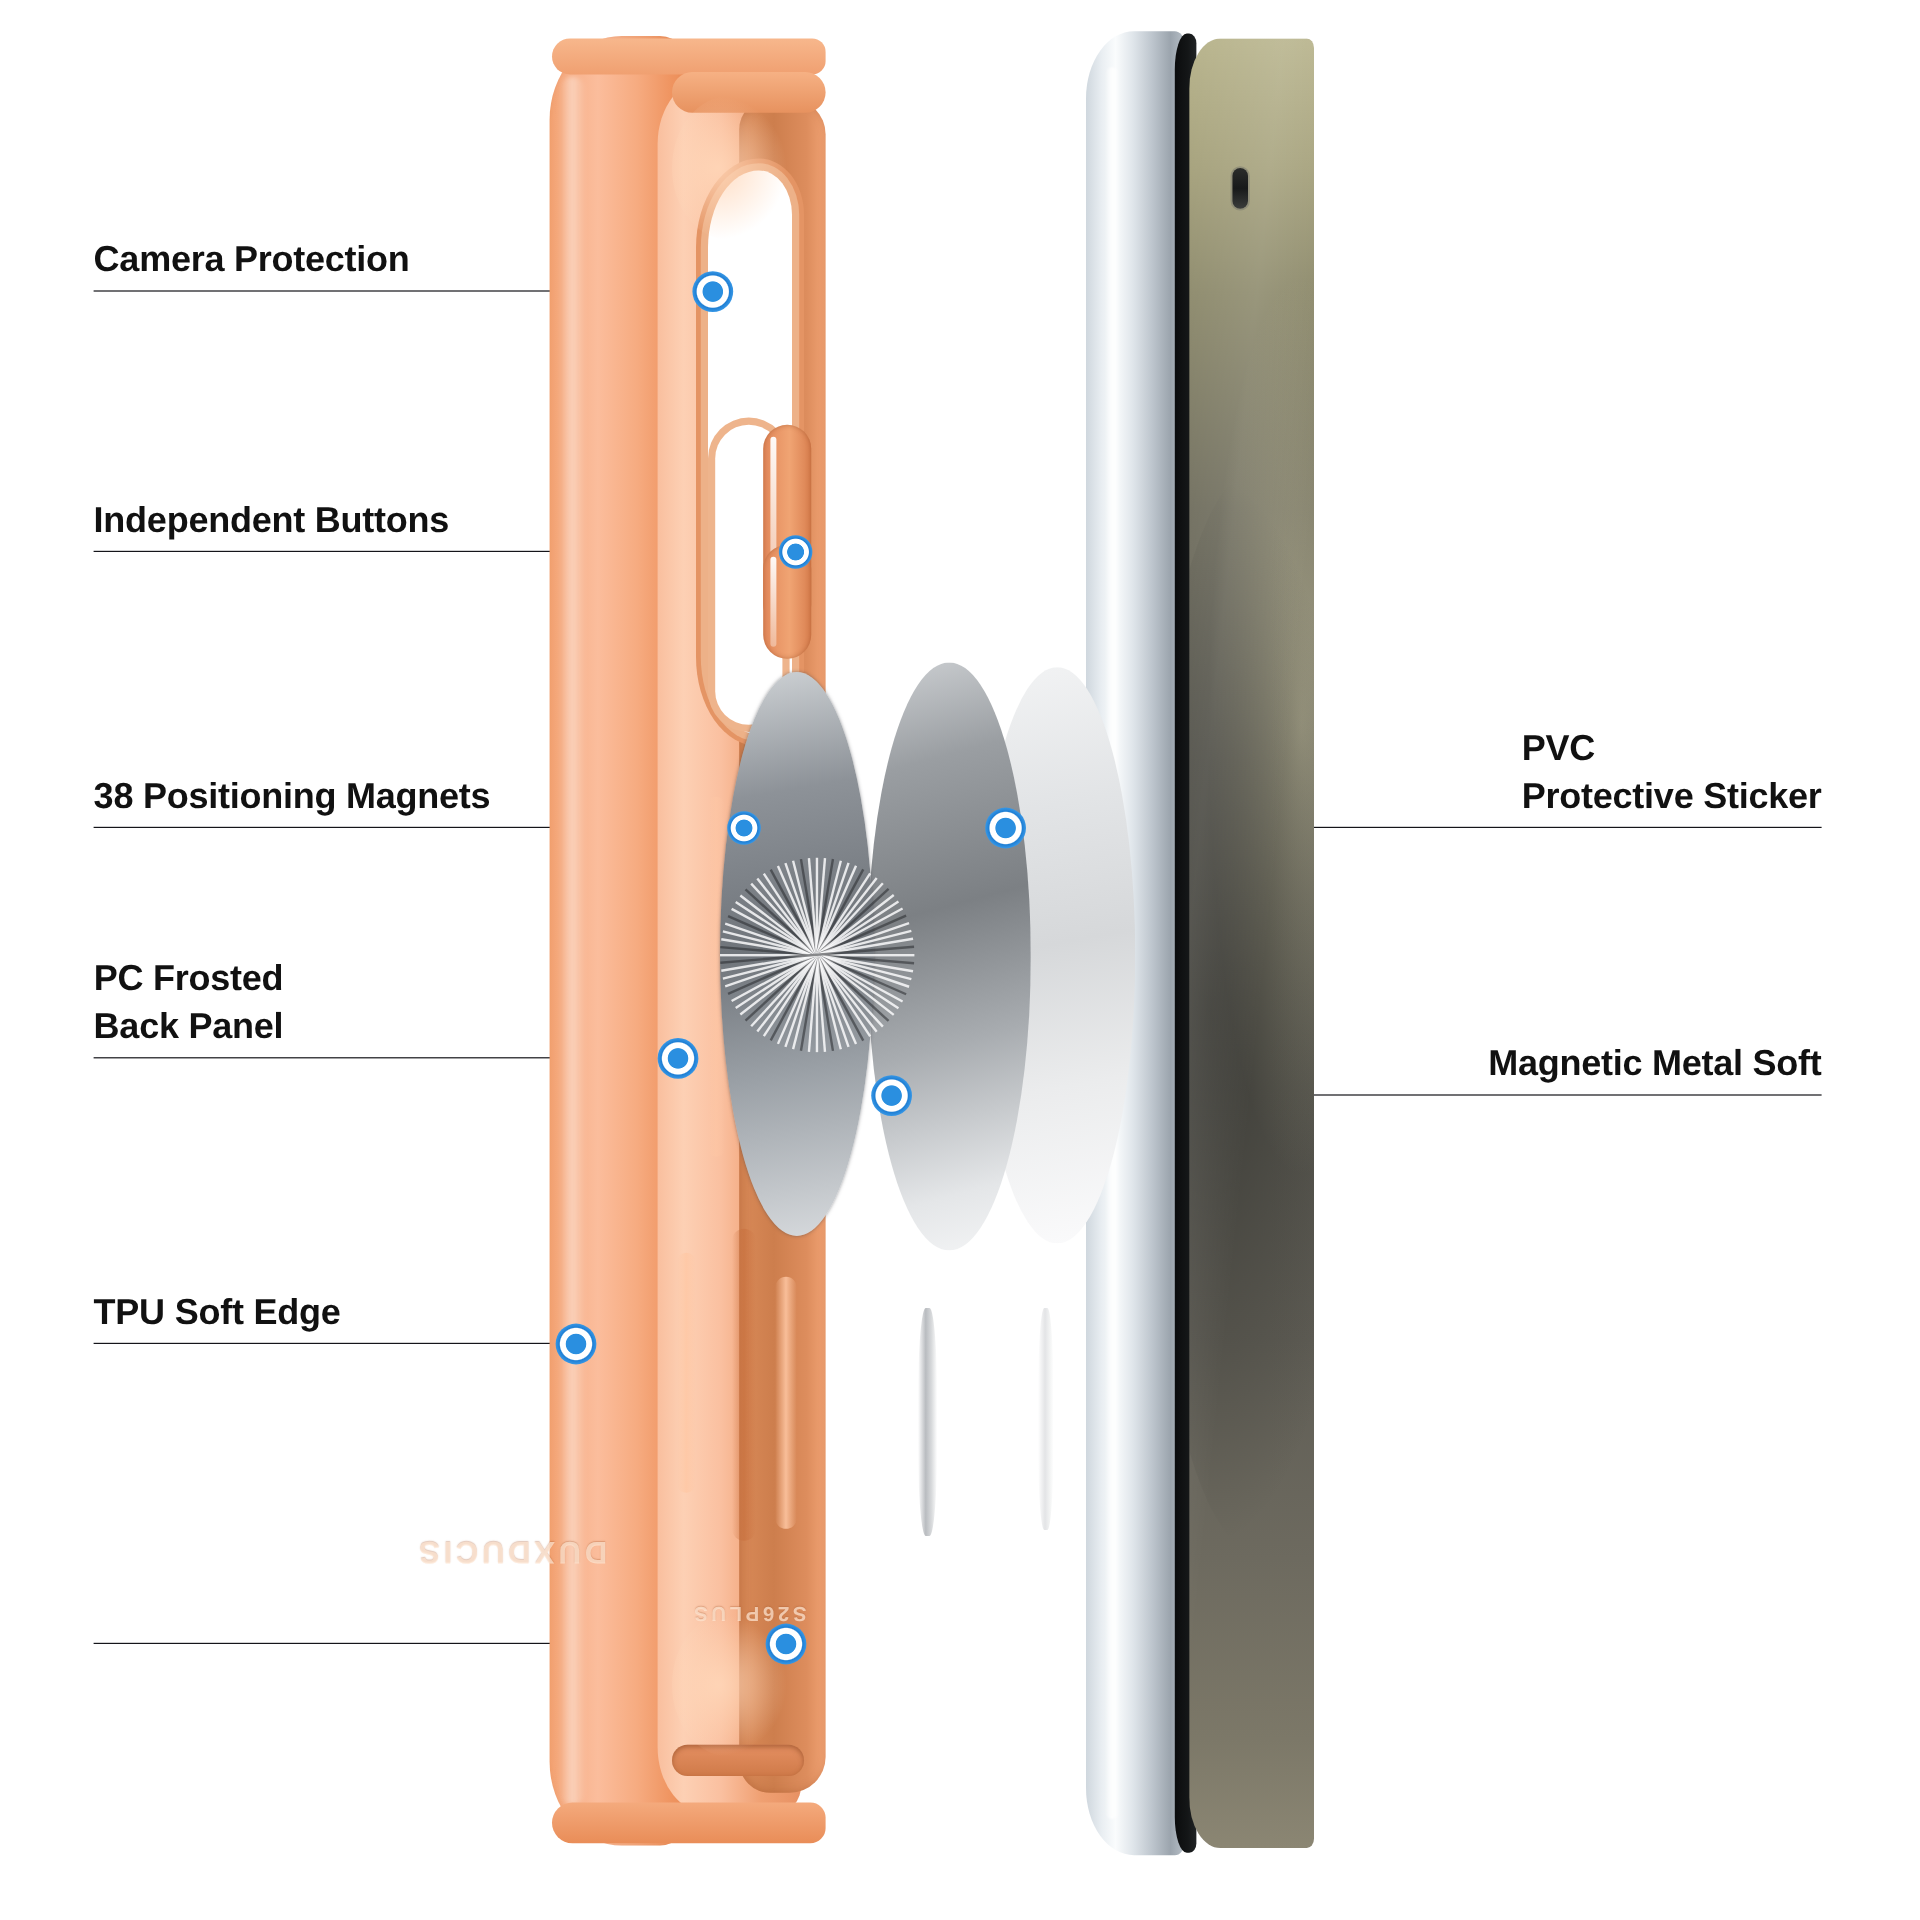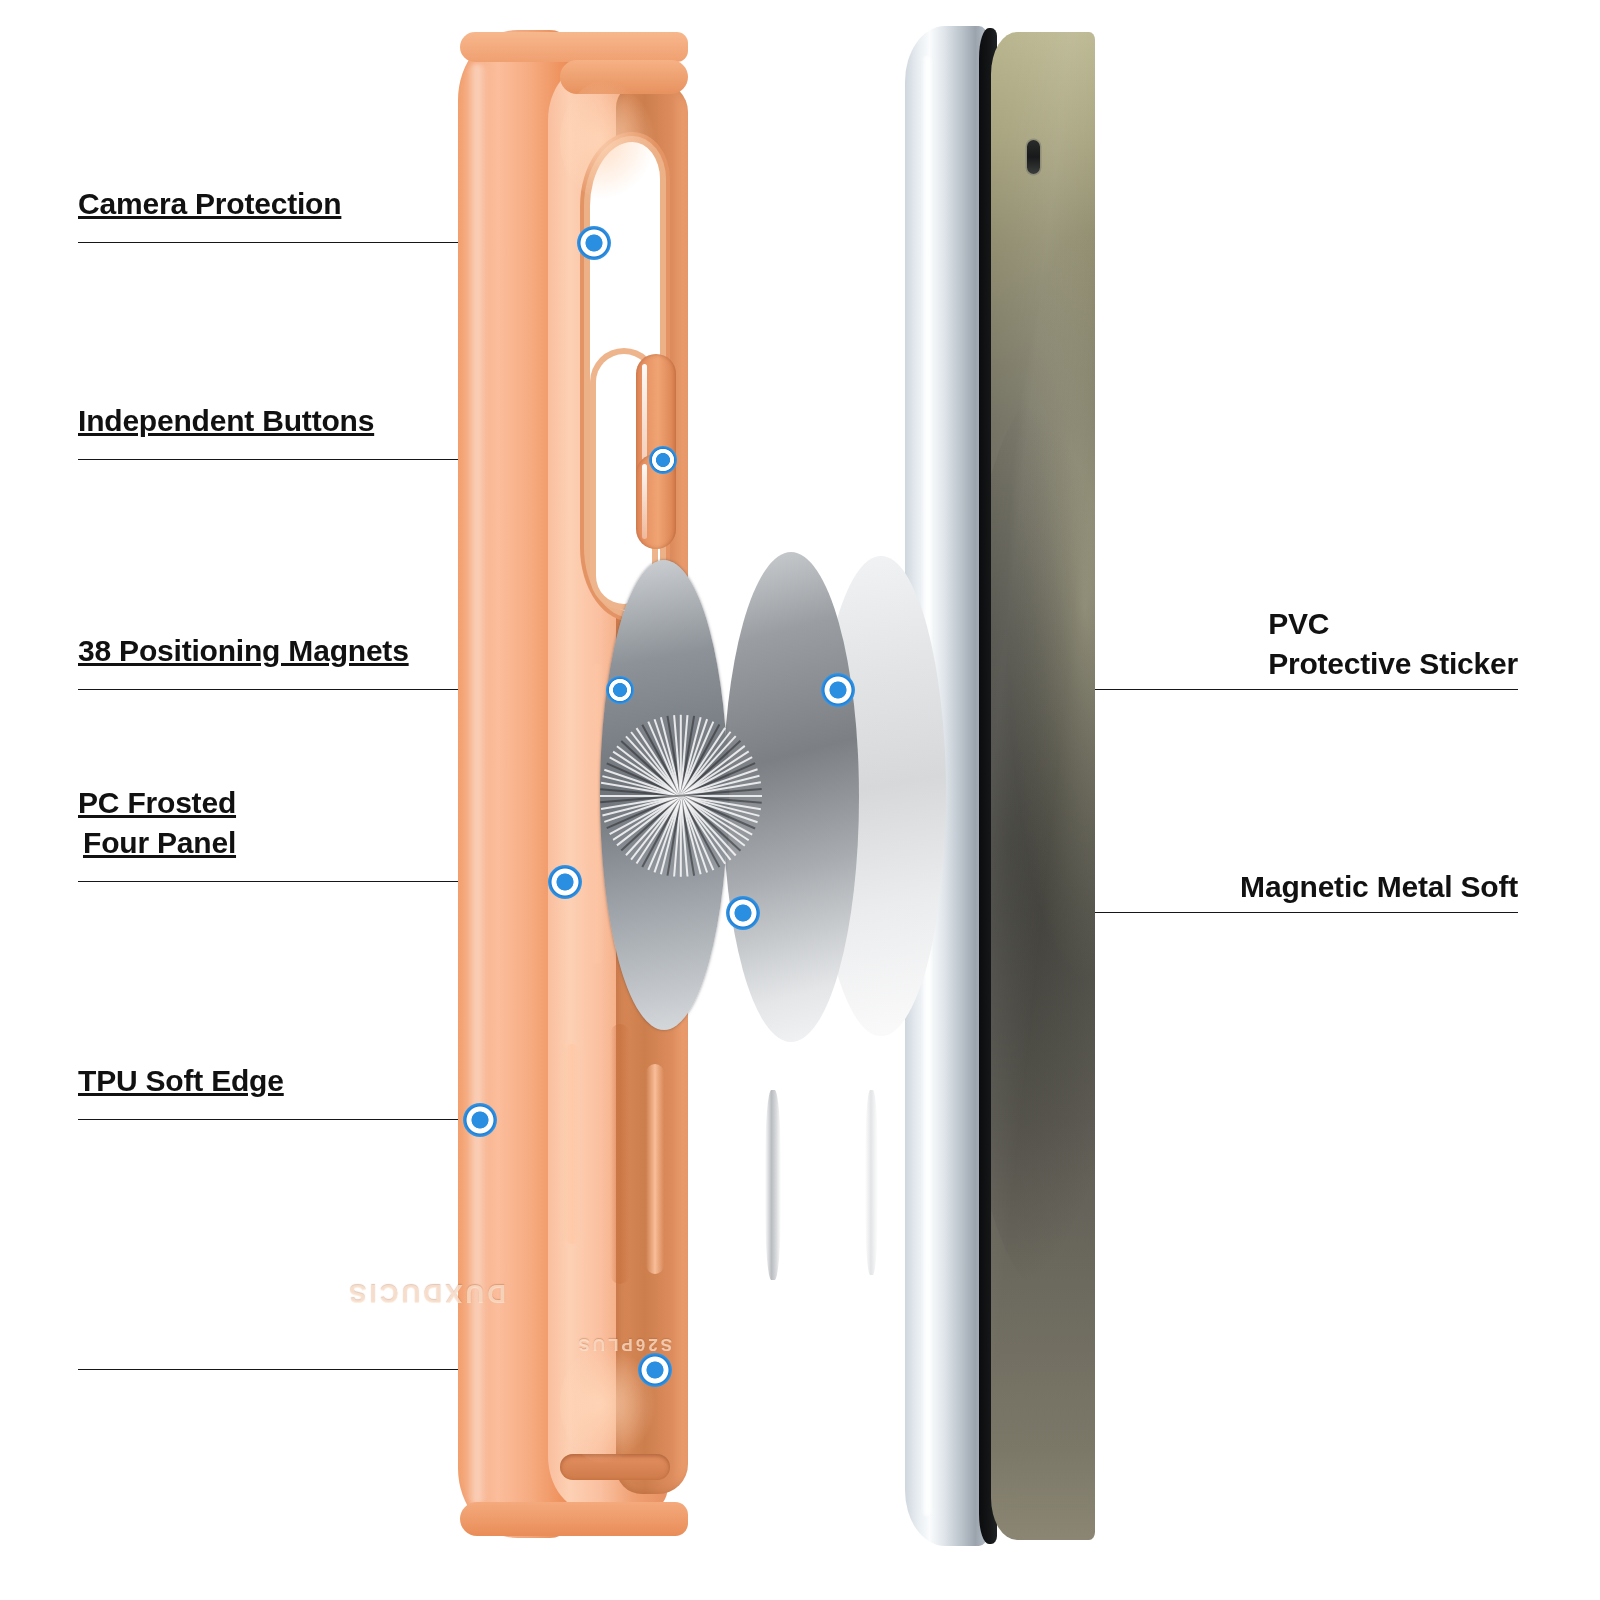--- a/index.html
+++ b/index.html
@@ -20,21 +20,21 @@
   .callout { position: absolute; }
   .callout .ctext {
     position: absolute;
     font-size: 30px;
     font-weight: 700;
     color: #111111;
     letter-spacing: -0.2px;
     line-height: 40px;
     white-space: pre;
   }
-  .callout.left .ctext { left: 0; bottom: 19px; text-align: right; text-decoration: underline; }
+  .callout.left .ctext { left: 0; bottom: 6px; text-align: center; }
   .callout.right .ctext { right: 0; bottom: 6px; text-align: left; }
   .callout .cline {
     position: absolute;
     height: 0;
     border-top: 1.6px solid #15151a;
     bottom: 0;
     left: 0;
   }
 
   
@@ -358,21 +358,21 @@
       <div class="callout left" style="left: 78px; top: 340px; width: 585px; height: 120px;">
         <div class="ctext">Independent Buttons</div>
         <div class="cline" style="width: 585px;"></div>
       </div>
       <div class="callout left" style="left: 78px; top: 570px; width: 542px; height: 120px;">
         <div class="ctext">38 Positioning Magnets</div>
         <div class="cline" style="width: 542px;"></div>
       </div>
       <div class="callout left" style="left: 78px; top: 762px; width: 487px; height: 120px;">
         <div class="ctext">PC Frosted
-Four Panel</div>
+Back Panel</div>
         <div class="cline" style="width: 487px;"></div>
       </div>
       <div class="callout left" style="left: 78px; top: 1000px; width: 402px; height: 120px;">
         <div class="ctext">TPU Soft Edge</div>
         <div class="cline" style="width: 402px;"></div>
       </div>
       <div class="callout left" style="left: 78px; top: 1250px; width: 577px; height: 120px;">
         <div class="cline" style="width: 577px;"></div>
       </div>
     </div>

